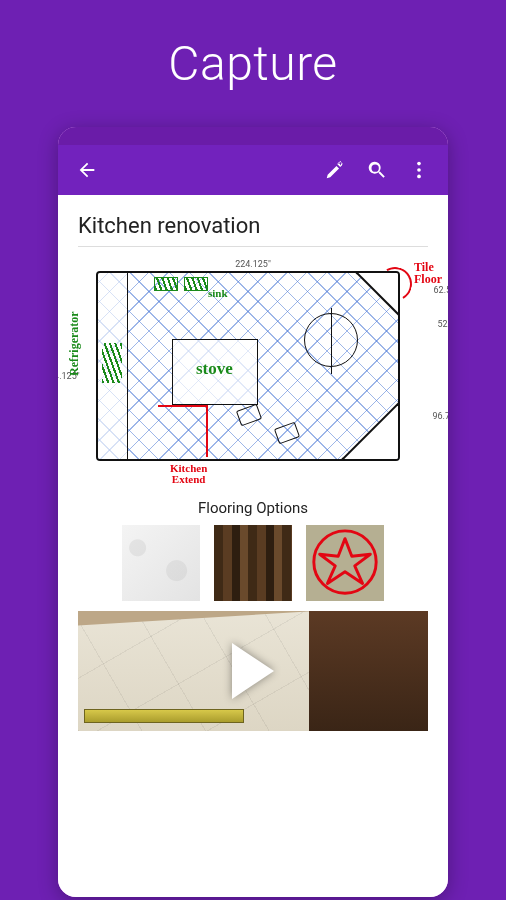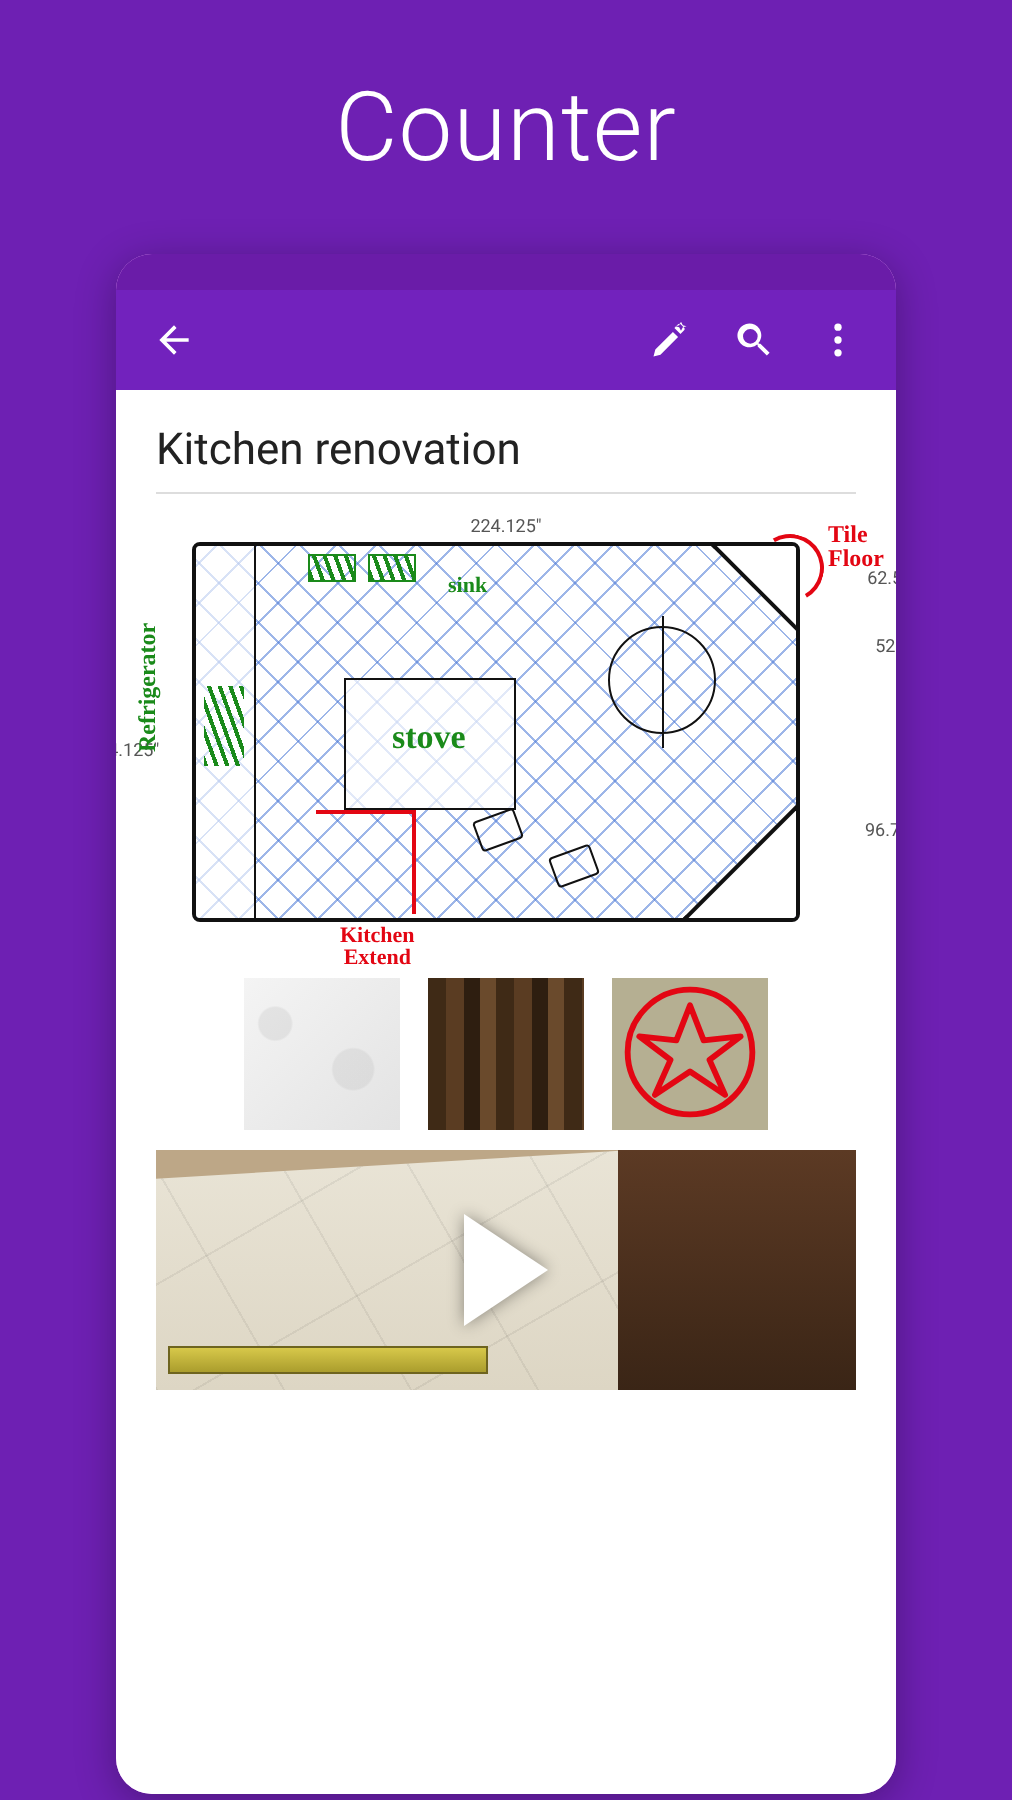--- a/index.html
+++ b/index.html
@@ -125,21 +125,21 @@
   
   .hand { position:absolute; font-family:"Comic Sans MS","Segoe Script",cursive; font-weight:600; }
   .hand.red { color:#e30613; }
   .hand.green { color:#1a8a1a; }
   .tile-floor { top:-10px; right:-14px; font-size:12px; line-height:1; text-align:left;font-family:Liberation Serif, serif; }
   .tile-floor span{display:block;}
   .extend { bottom:-4px; left:92px; font-size:11px; text-align:center; line-height:1; }
   .extend span{display:block;}
   .fridge-label { top:50%; left:-4px; transform:translateY(-50%) rotate(-90deg); transform-origin:left center; font-size:12px; }
   .stove-label { top:86px; left:98px; font-size:17px; }
-  .sink-label { top:14px; left:126px; font-size:11px; }
+  .sink-label { top:14px; left:110px; font-size:11px; }
   .fridge-scribble {
     position:absolute; top:70px; left:4px; width:20px; height:40px;
     background:repeating-linear-gradient(70deg,#1a8a1a 0 2px, transparent 2px 5px);
   }
   .sink-scribble1{ position:absolute; top:4px; left:56px; width:24px; height:14px; background:repeating-linear-gradient(70deg,#1a8a1a 0 2px,transparent 2px 5px); border:1px solid #1a8a1a;}
   .sink-scribble2{ position:absolute; top:4px; left:86px; width:24px; height:14px; background:repeating-linear-gradient(70deg,#1a8a1a 0 2px,transparent 2px 5px); border:1px solid #1a8a1a;}
   .red-line-v { position:absolute; left:108px; top:132px; width:2px; height:52px; background:#e30613; }
   .red-line-h { position:absolute; left:60px; top:132px; width:50px; height:2px; background:#e30613; }
   .red-arc { position:absolute; top:-4px; right:16px; width:34px; height:34px; border:2px solid #e30613; border-radius:50%; border-left-color:transparent; border-bottom-color:transparent; transform:rotate(15deg);}
   
@@ -206,21 +206,21 @@
     width:0; height:0;
     border-left:42px solid #fff;
     border-top:28px solid transparent;
     border-bottom:28px solid transparent;
     filter: drop-shadow(0 0 4px rgba(0,0,0,0.4));
   }
 </style>
 </head>
 <body>
 
-<div class="hero-title">Counter</div>
+<div class="hero-title">Capture</div>
 
 <div class="phone">
 
   <div class="status-bar"></div>
 
   <div class="app-bar">
     <div class="icon-btn">
       <svg viewBox="0 0 24 24">
           <path d="M20 11H7.8l5.6-5.6L12 4l-8 8 8 8 1.4-1.4L7.8 13H20z"></path>
         </svg>
@@ -284,20 +284,21 @@
         <span>Floor</span>
       </div>
       <div class="hand red extend">
         <span>Kitchen</span>
         <span>Extend</span>
       </div>
       <div class="hand green fridge-label">Refrigerator</div>
     </div>
 
     
+    <div class="section-heading">Flooring Options</div>
     <div class="swatches">
       <div class="swatch swatch-marble"></div>
       <div class="swatch swatch-wood"></div>
       <div class="swatch swatch-tile">
         <div class="star-circle">
           <svg viewBox="0 0 80 78">
             <circle cx="40" cy="38" r="32" fill="none" stroke="#e30613" stroke-width="3"></circle>
             <path d="M40 14 L47 32 L66 30 L50 42 L58 60 L40 48 L22 60 L30 42 L14 30 L33 32 Z" fill="none" stroke="#e30613" stroke-width="3" stroke-linejoin="round"></path>
           </svg>
         </div>

